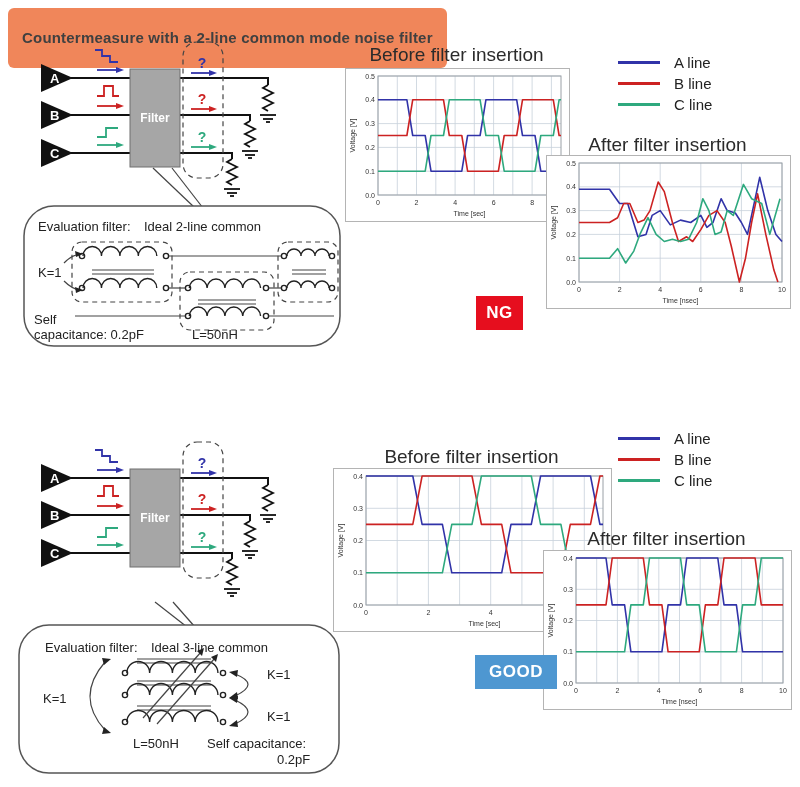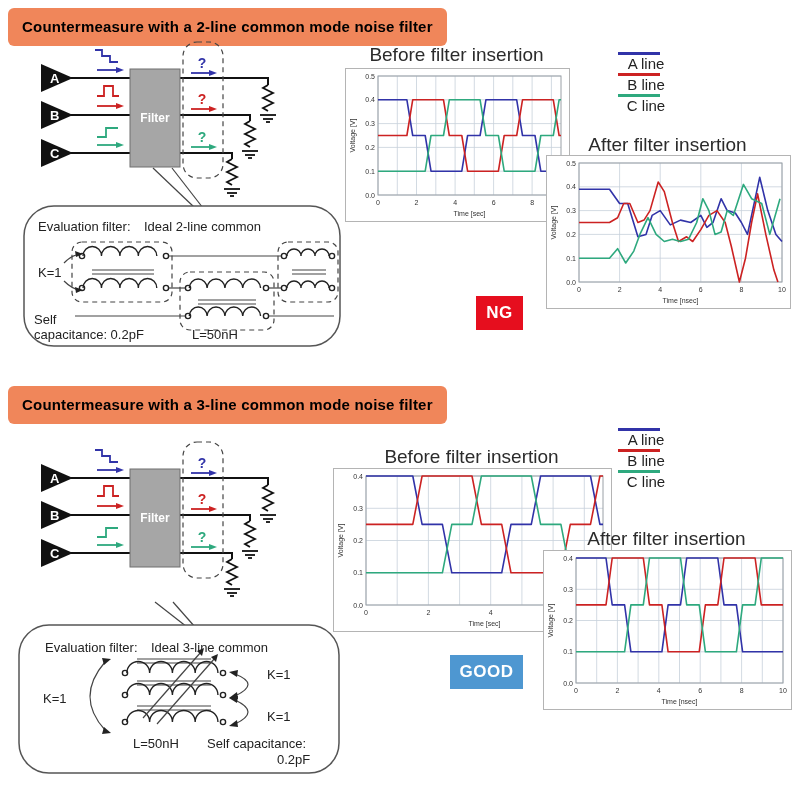--- a/index.html
+++ b/index.html
@@ -1,25 +1,25 @@
 <!DOCTYPE html>
 <html><head>
 <meta charset="utf-8">
 <style>
   html,body{margin:0;padding:0;background:#fff;}
   body{font-family:"Liberation Sans",sans-serif;-webkit-font-smoothing:antialiased;}
   #stage{position:relative;width:800px;height:787px;background:#ffffff;overflow:hidden;}
   .abs{position:absolute;}
-  .banner{height:30px;line-height:30px;border-radius:6px;color:#000000;font-weight:bold;
-          font-size:15px;padding:4px 14px;white-space:nowrap;letter-spacing:.2px;}
+  .banner{height:30px;line-height:30px;border-radius:6px;color:#404040;font-weight:bold;
+          font-size:15px;padding:15px 14px;white-space:nowrap;letter-spacing:.2px;}
   .chart-title{font-size:19px;color:#2b2b2b;text-align:center;}
   .chart-box{background:#fff;border:1px solid #b4b4b4;}
   .badge{display:flex;align-items:center;justify-content:center;color:#fff;
          font-weight:bold;font-size:17px;letter-spacing:.5px;}
-  .legend-row{display:flex;align-items:center;height:21px;flex-direction:column;}
+  .legend-row{display:flex;align-items:center;height:21px;}
   .legend-swatch{display:inline-block;width:42px;height:3px;margin-right:14px;}
   .legend-label{font-size:15px;color:#222;}
   svg text{font-family:"Liberation Sans",sans-serif;}
   .tick{font-size:7px;fill:#333;}
   .grid{stroke:#c7d0da;stroke-width:0.8;}
   .wire{stroke:#111;stroke-width:2;fill:none;}
   .thin{stroke:#444;stroke-width:1.2;fill:none;}
   .coil{stroke:#222;stroke-width:1.4;fill:none;}
   .dashbox{fill:none;stroke:#444;stroke-width:1.2;stroke-dasharray:5 4;}
   .bubble{fill:#fff;stroke:#555;stroke-width:1.5;}
@@ -250,21 +250,20 @@
       <span class="legend-label">B line</span>
     </div>
     <div class="legend-row">
       <span class="legend-swatch" style="background: rgb(46, 169, 126);"></span>
       <span class="legend-label">C line</span>
     </div>
   </div>
 
   <div class="abs badge" style="left: 476px; top: 264px; width: 47px; height: 34px; z-index: 4; background: rgb(230, 14, 30); margin-top: 32px;">NG</div>
 
-  <div class="abs banner" style="left: 8px; top: 386px; background: rgb(240, 134, 90);">Countermeasure with a 3-line common mode noise filter</div>
 
   <svg class="abs" style="left:25px;top:440px;" width="295" height="160" viewBox="0 0 295 160">
     <polyline class="wire" points="46,38 243,38 243,45"></polyline>
     <polyline class="wire" points="46,75 225,75 225,81"></polyline>
     <polyline class="wire" points="46,113 207,113 207,119"></polyline>
     <g>
       <polygon points="16,24 16,52 48,38" fill="#111"></polygon>
       <text x="25" y="43" font-size="13" font-weight="bold" fill="#fff">A</text>
     </g>
     <g>
@@ -454,15 +453,15 @@
     <div class="legend-row">
       <span class="legend-swatch" style="background: rgb(204, 34, 34);"></span>
       <span class="legend-label">B line</span>
     </div>
     <div class="legend-row">
       <span class="legend-swatch" style="background: rgb(46, 169, 126);"></span>
       <span class="legend-label">C line</span>
     </div>
   </div>
 
-  <div class="abs badge" style="left: 450px; top: 655px; width: 73px; height: 34px; z-index: 4; background: rgb(78, 151, 209);">GOOD</div>
+  <div class="abs badge" style="left: 475px; top: 655px; width: 82px; height: 34px; z-index: 4; background: rgb(78, 151, 209);">GOOD</div>
 
 </div>
 
 </body></html>

